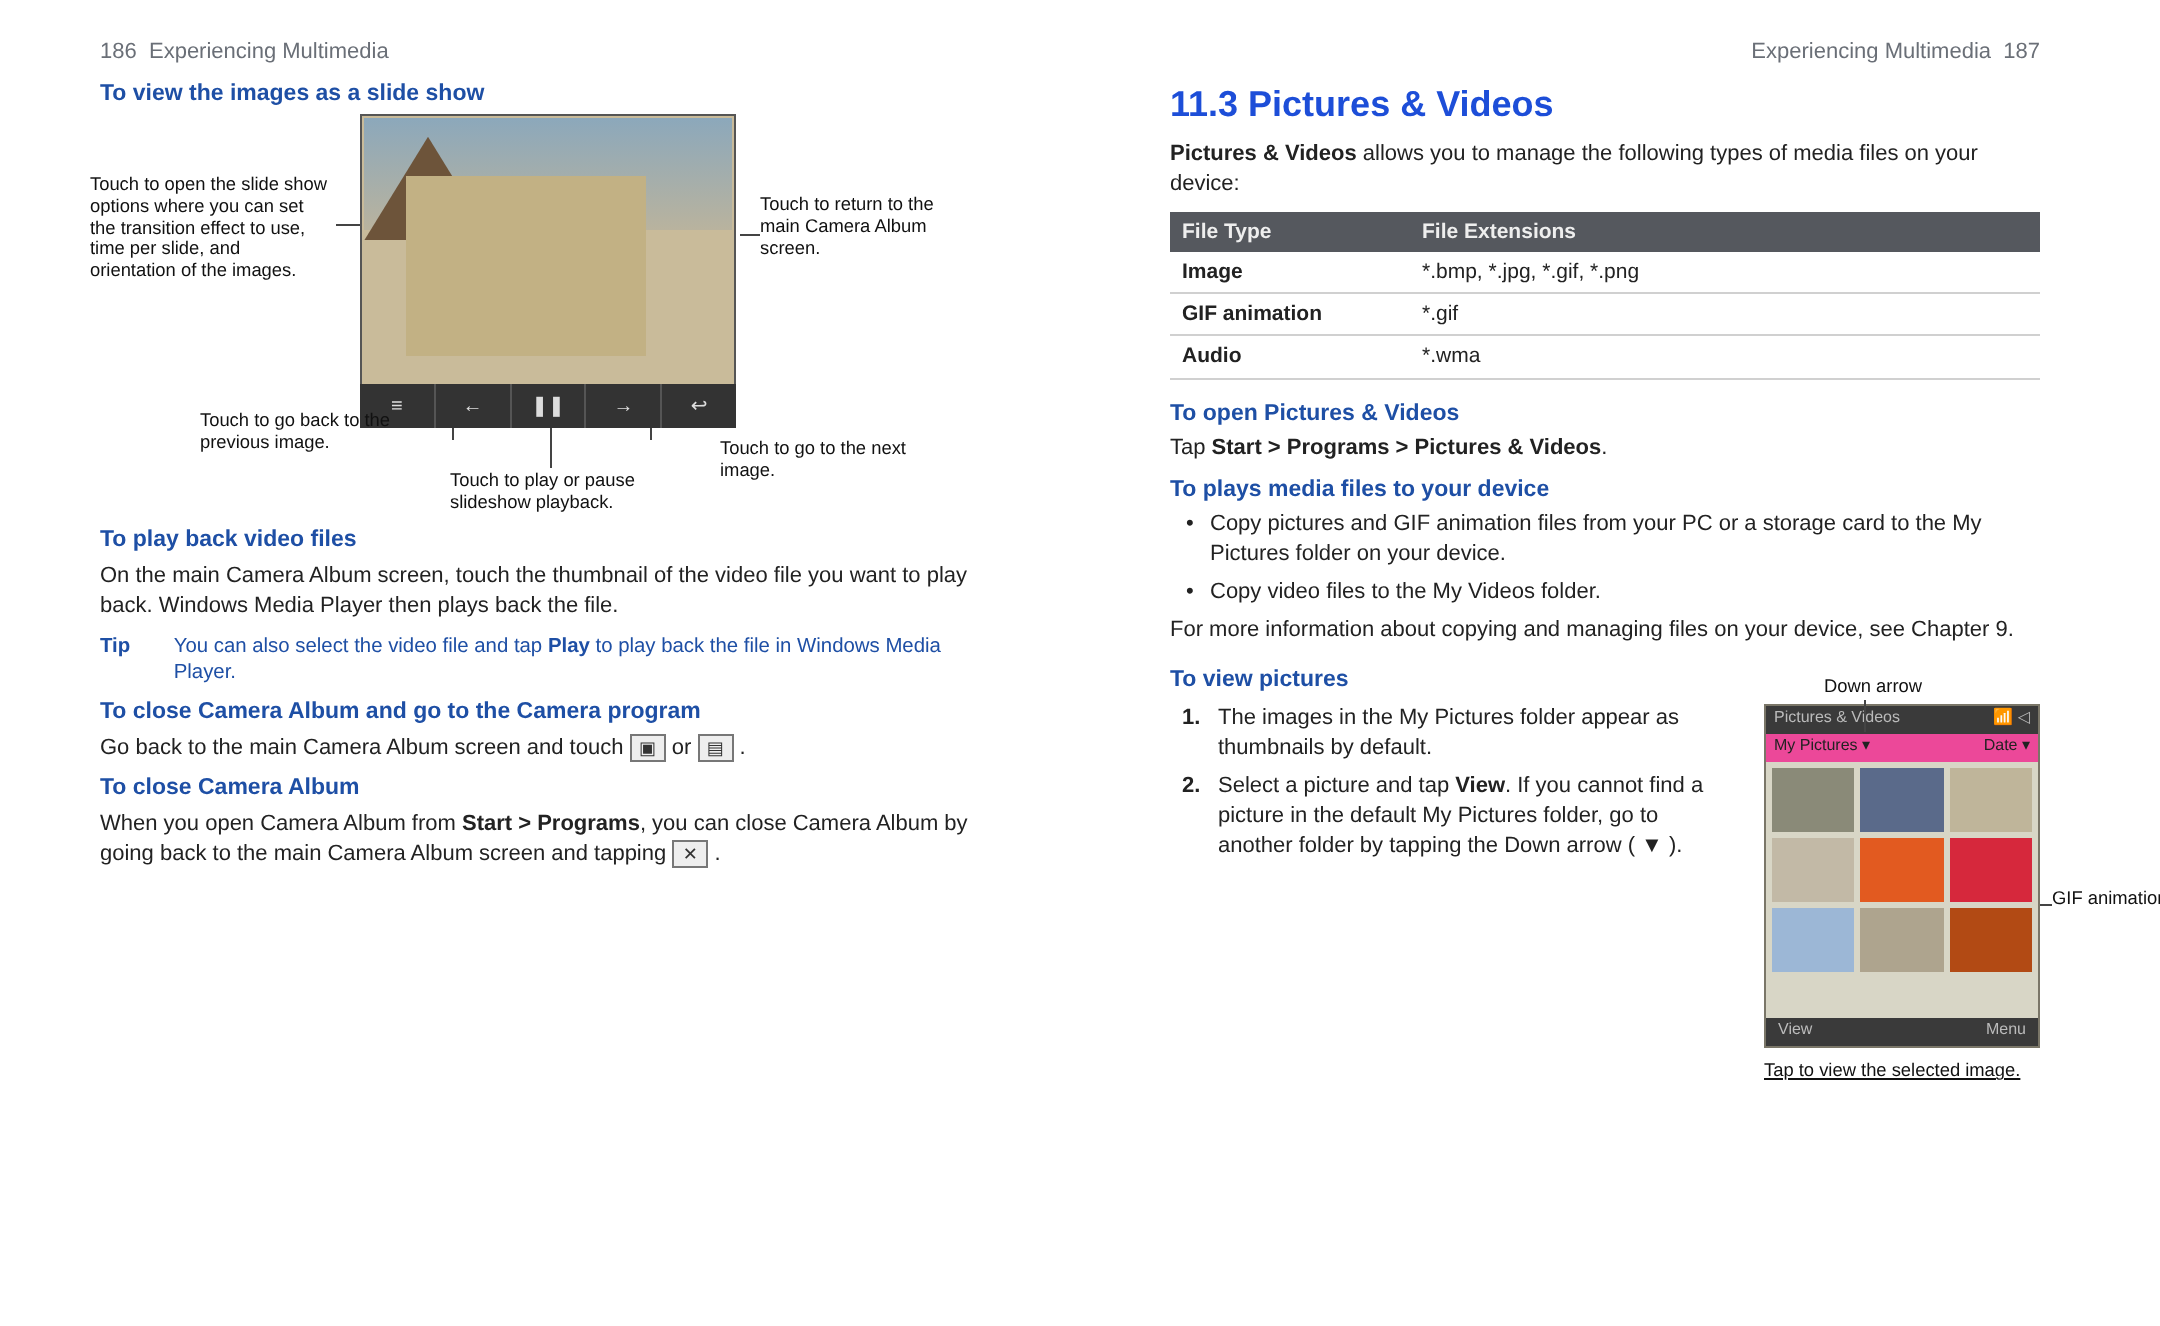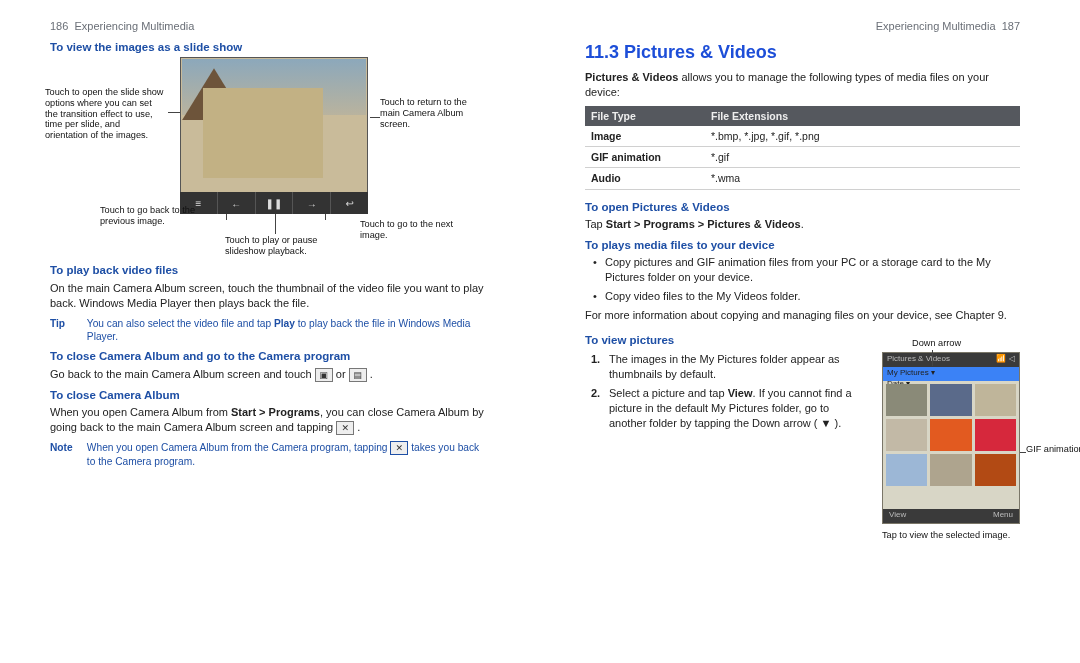--- a/index.html
+++ b/index.html
@@ -30,21 +30,21 @@
   .bullet-list { padding-left:20px; }
   .bullet-list li { margin-bottom:4px; list-style: none; position:relative; }
   .bullet-list li::before { content:"•"; position:absolute; left:-12px; }
   .num-list { padding-left:24px; }
   .num-list li { margin-bottom:4px; list-style:none; position:relative; }
   .num-list .num { font-weight:bold; position:absolute; left:-18px; }
   .viewpics-row { display:flex; gap:14px; margin-top:4px; }
   .viewpics-left { flex:1; }
   .phone-mock { width:138px; height:172px; background:#d8d6c6; border:1px solid #7a7668; position:relative; }
   .phone-top { height:14px; background:#3a3a3a; color:#bbb; font-size:8px; padding:1px 4px; display:flex; justify-content:space-between;}
-  .phone-hdr { height:14px; background:#3b82f6; font-size:8px; padding:1px 4px; display:flex; justify-content:space-between;flex-direction:column;}
+  .phone-hdr { height:14px; background:#ec4899; font-size:8px; padding:1px 4px; display:flex; justify-content:space-between;}
   .thumbs { display:grid; grid-template-columns:repeat(3, 1fr); gap:3px; padding:3px; }
   .thumb { height:32px; background:#8a8a78; }
   .thumb.t2{background:#5a6a8a;} .thumb.t3{background:#bfb59a;} .thumb.t4{background:#c2b9a6;}
   .thumb.t5{background:#e25a20;} .thumb.t6{background:#d6283c;} .thumb.t7{background:#9cb7d6;}
   .thumb.t8{background:#aea48e;} .thumb.t9{background:#b24a14;}
   .phone-bot { height:14px; background:#3a3a3a; color:#bbb; font-size:8px; padding:1px 6px; display:flex; justify-content:space-between; position:absolute; bottom:0; left:0; right:0;}
   .right-fig-wrap { position:relative; }
   .sky { position:absolute; inset:1px 1px auto 1px; height:56px; background:linear-gradient(#8ca8bb, #b9b39e); }
   .building { position:absolute; left:22px; top:30px; width:120px; height:90px; background:#c2b184; }
   .roof { position:absolute; left:1px; top:10px; width:64px; height:52px; background:#6d543a; clip-path: polygon(0 100%, 50% 0, 100% 100%);}
@@ -101,24 +101,20 @@
     <span class="inline-icon">▤</span>
     <span>.</span>
   </p>
 
   <div class="h4">To close Camera Album</div>
   <p>
     When you open Camera Album from <b>Start &gt; Programs</b>, you can close Camera Album by going back to the main Camera Album screen and tapping
     <span class="inline-icon">✕</span> .
   </p>
 
-  <div class="note-row">
-    <span class="note-label">Note</span>
-    <span class="note-body">When you open Camera Album from the Camera program, tapping <span class="inline-icon" style="border-color:#1e4fa5;">✕</span> takes you back to the Camera program.</span>
-  </div>
 </div>
 
 <div class="page right-page">
   <div class="hdr-right">
     <span>Experiencing Multimedia</span>&nbsp;&nbsp;<span>187</span>
   </div>
 
   <div class="h2">11.3  Pictures &amp; Videos</div>
   <p><b>Pictures &amp; Videos</b> allows you to manage the following types of media files on your device:</p>
 
@@ -182,18 +178,18 @@
           <div class="thumb t7"></div>
           <div class="thumb t8"></div>
           <div class="thumb t9"></div>
         </div>
         <div class="phone-bot">
           <span>View</span>
           <span>Menu</span>
         </div>
       </div>
       <div class="callout" style="left:144px; top:92px; width:80px;">GIF animation icon</div>
-      <div class="callout" style="left:0px; top:178px; width:160px;">Tap to view the selected image.</div>
+      <div class="callout" style="left:0px; top:178px; width:160px;text-decoration:underline;">Tap to view the selected image.</div>
       <div class="callout-line" style="left:50px; top:-2px; width:1px; height:16px;"></div>
       <div class="callout-line" style="left:138px; top:100px; width:6px; height:1px;"></div>
     </div>
   </div>
 </div>
 
 </body></html>

